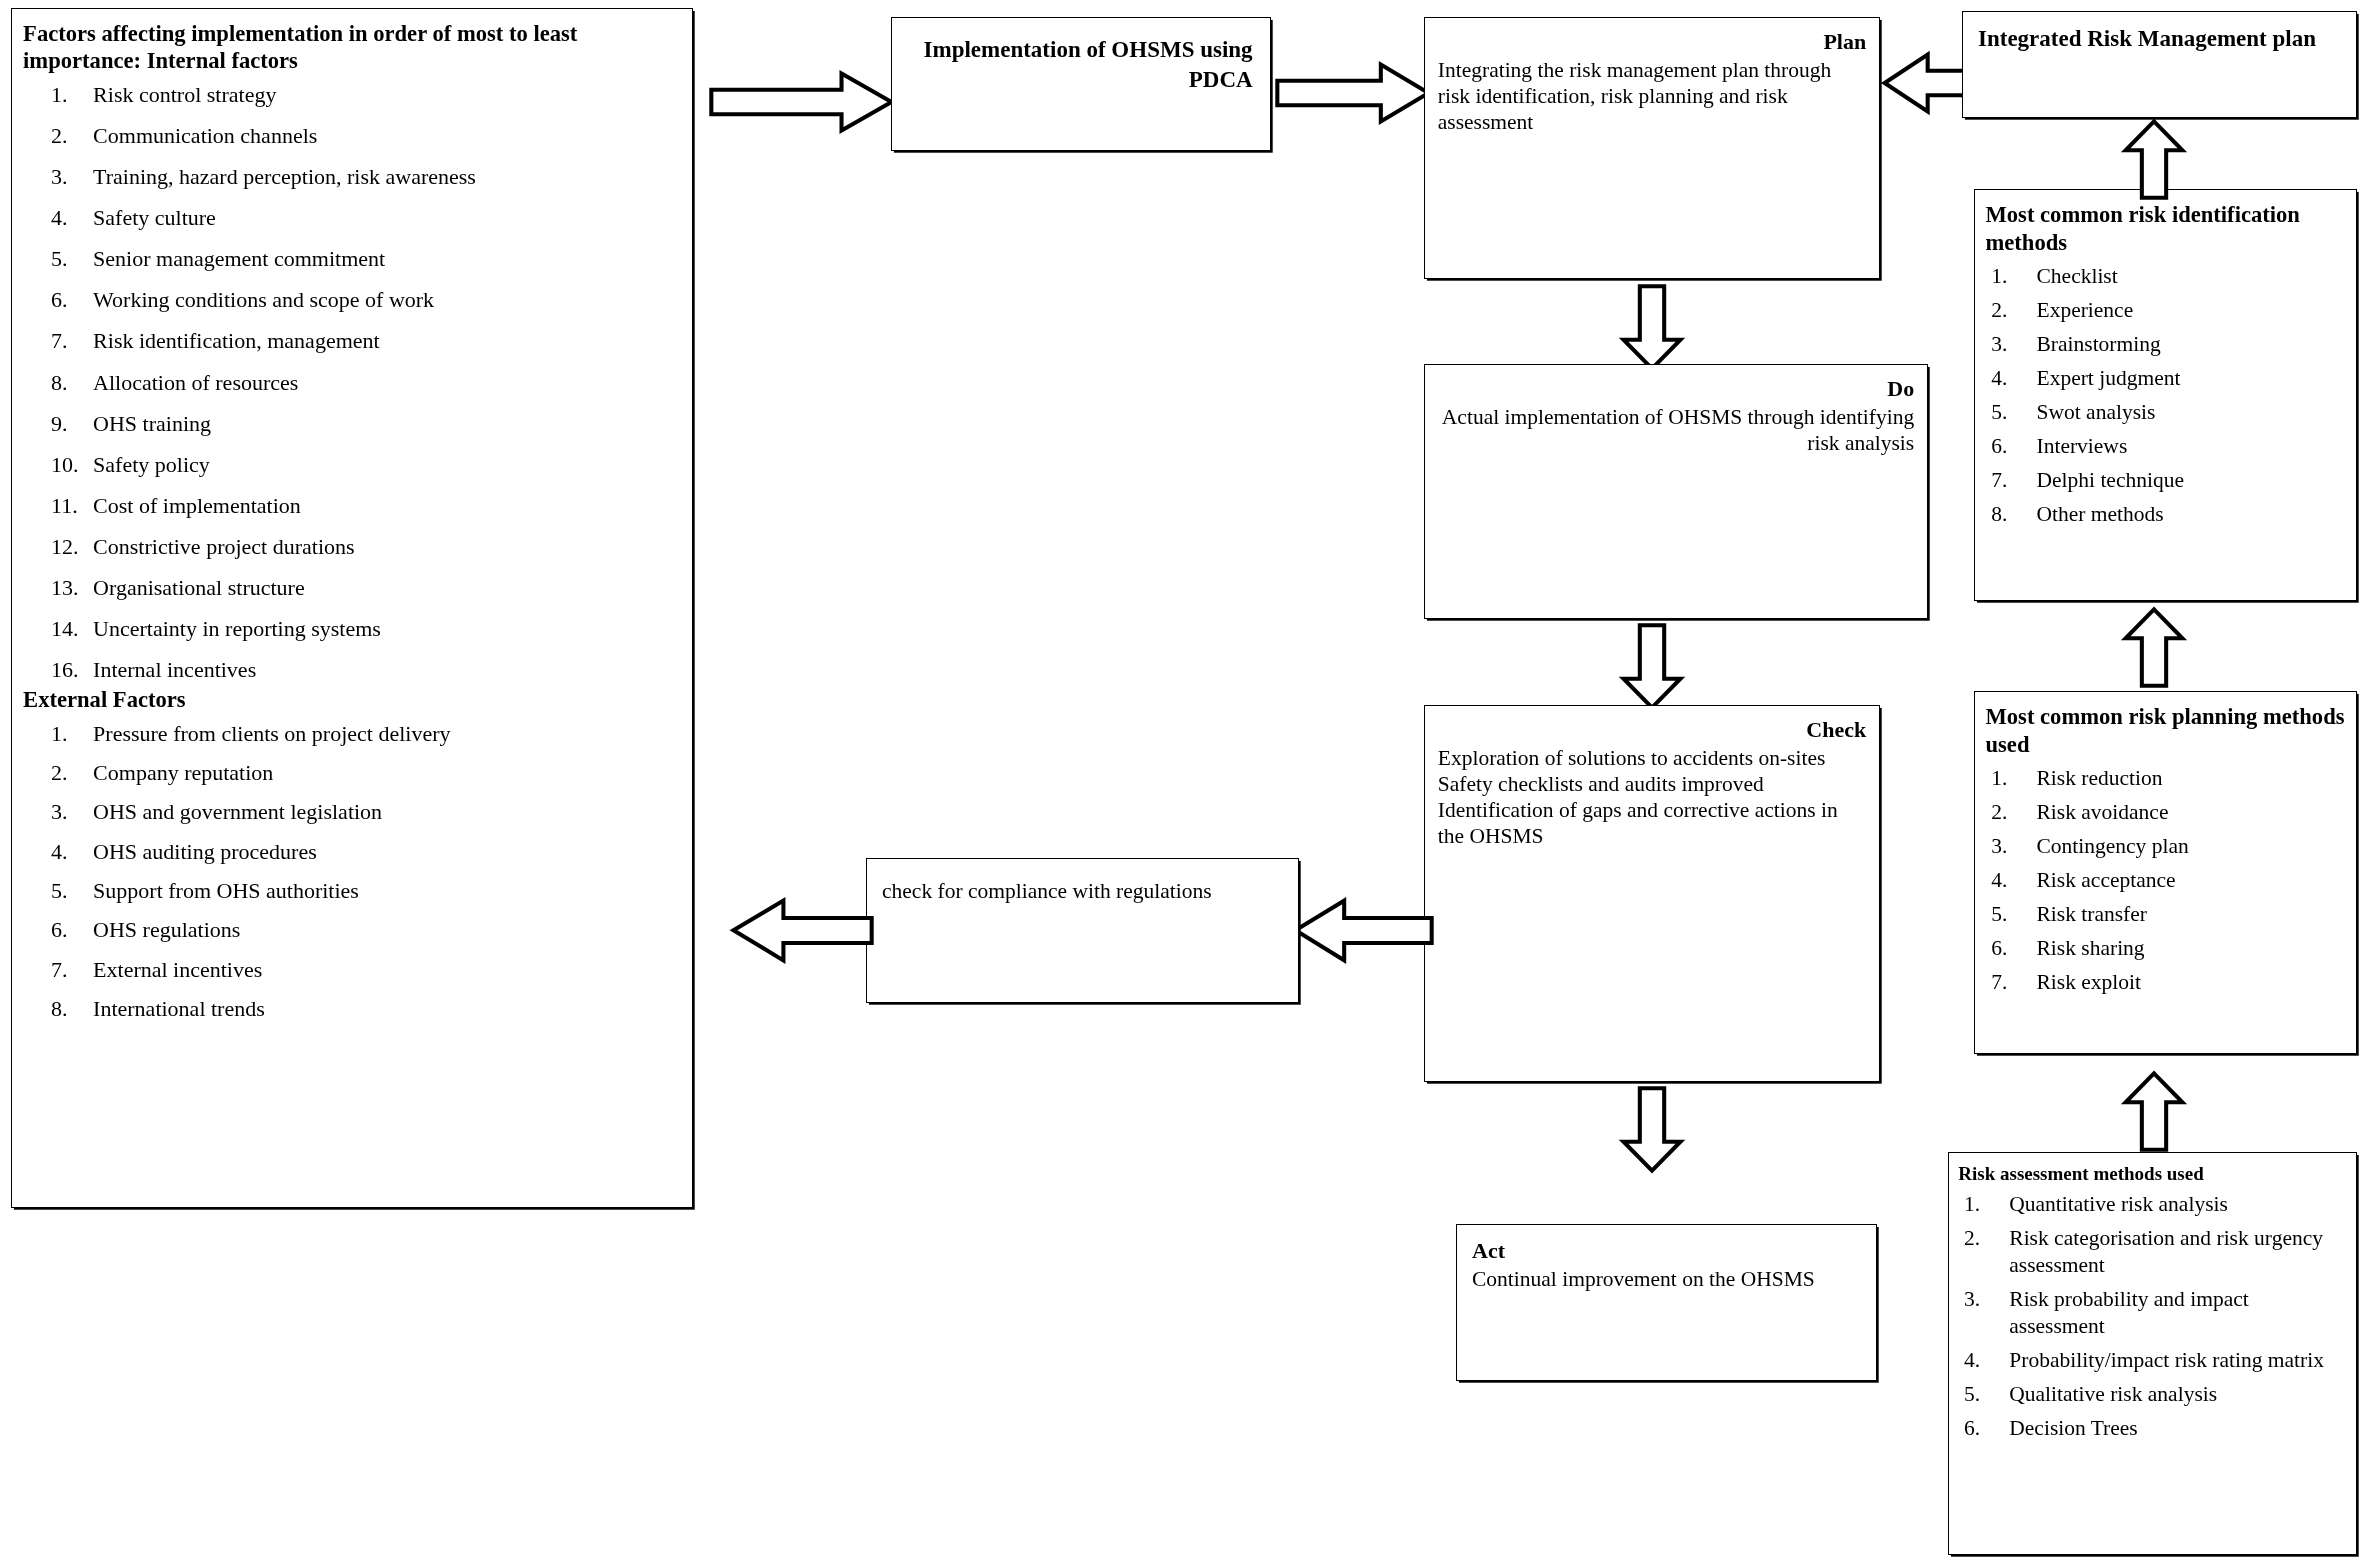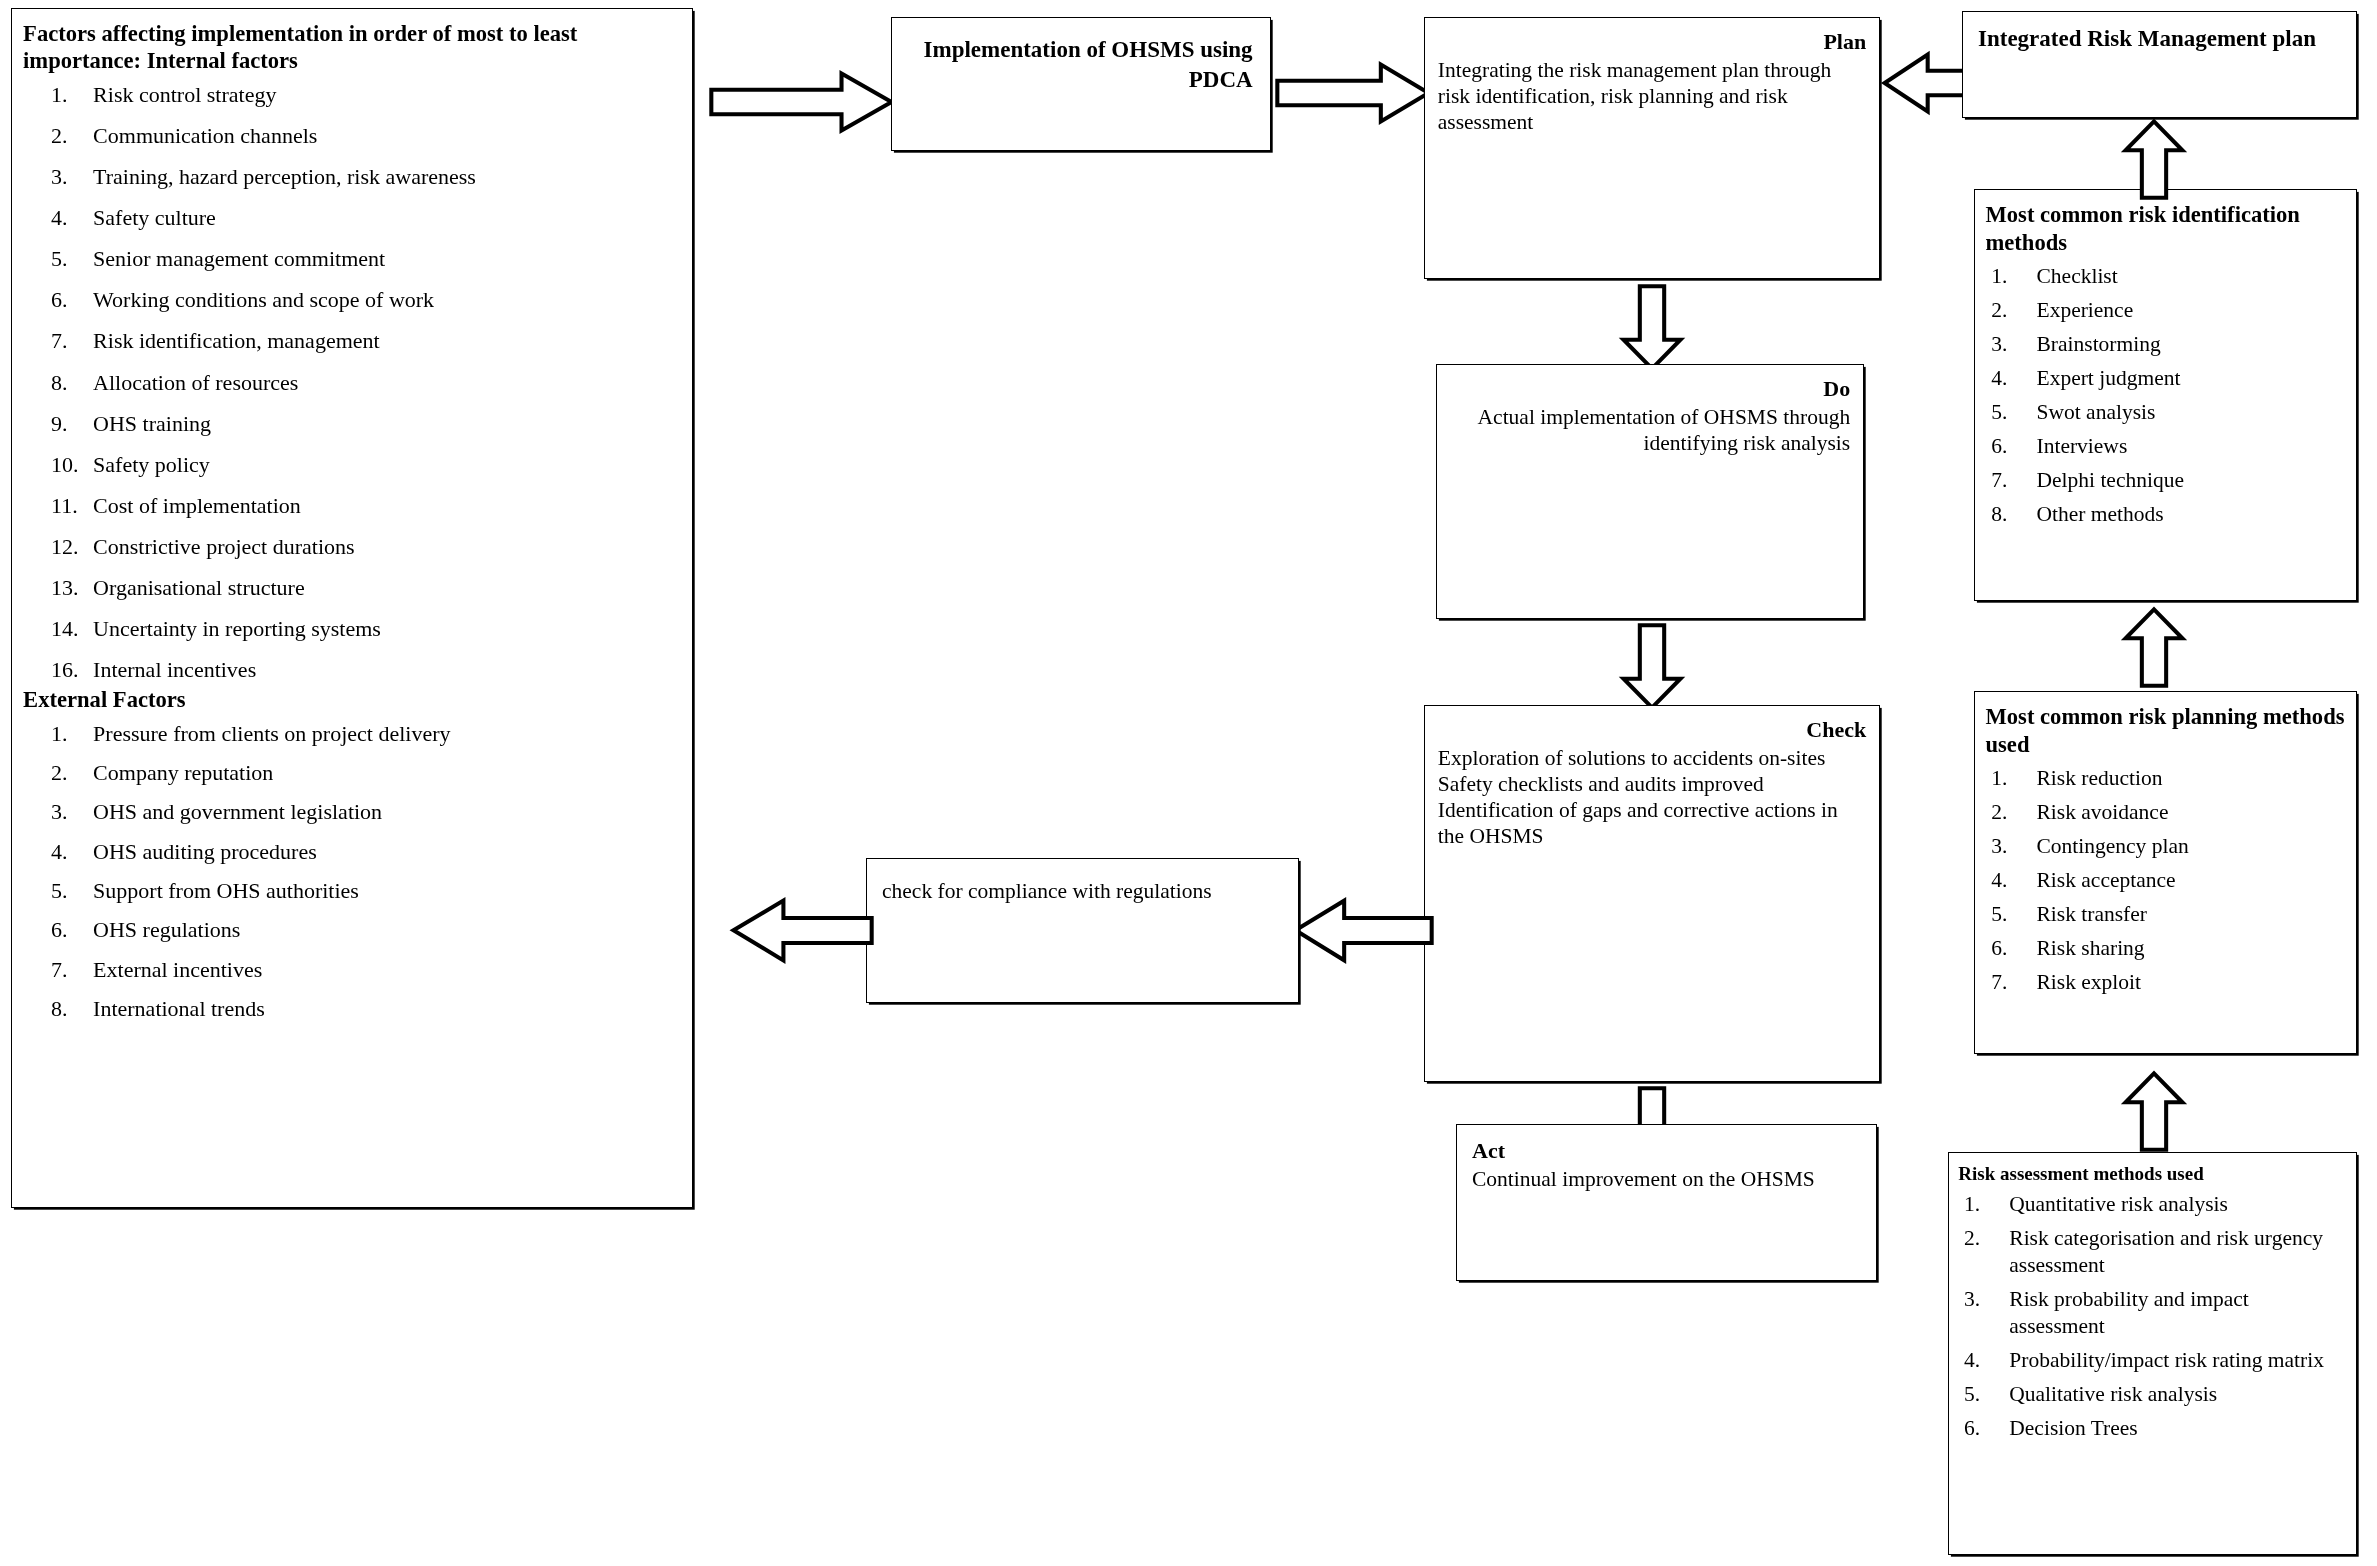--- a/index.html
+++ b/index.html
@@ -214,21 +214,21 @@
       <div class="ttl" style="font-size:23px; line-height:1.28;">Integrated Risk Management plan</div>
     </div>
   </div>
 
   <div class="arrow" style="left:1620px; top:284px; width:64px; height:87px;">
     <svg viewBox="0 0 110 150" width="64" height="87">
       <path d="M34,4 L76,4 L76,96 L104,96 L55,146 L6,96 L34,96 Z"></path>
     </svg>
   </div>
 
-  <div class="box" style="left:1424px; top:364px; width:428px; height:255px;margin-left:12px;">
+  <div class="box" style="left:1424px; top:364px; width:504px; height:255px;">
     <div class="box-inner" style="padding:10.5px 12.8px;">
       <div class="ttl ttl-c">Do</div>
       <div class="bodytxt ttl-c" style="margin-top:1.2px;">Actual implementation of OHSMS through identifying risk analysis</div>
     </div>
   </div>
 
   <div class="arrow" style="left:1620px; top:623px; width:64px; height:87px;">
     <svg viewBox="0 0 110 150" width="64" height="87">
       <path d="M34,4 L76,4 L76,96 L104,96 L55,146 L6,96 L34,96 Z"></path>
     </svg>
@@ -260,21 +260,21 @@
       <path d="M244,36 L92,36 L92,6 L6,57 L92,109 L92,79 L244,79 Z"></path>
     </svg>
   </div>
 
   <div class="arrow" style="left:1620px; top:1086px; width:64px; height:87px;">
     <svg viewBox="0 0 110 150" width="64" height="87">
       <path d="M34,4 L76,4 L76,96 L104,96 L55,146 L6,96 L34,96 Z"></path>
     </svg>
   </div>
 
-  <div class="box" style="left:1456px; top:1124px; width:421px; height:157px;">
+  <div class="box" style="left:1456px; top:1224px; width:421px; height:157px;">
     <div class="box-inner" style="padding:12.8px 15px;">
       <div class="ttl">Act</div>
       <div class="bodytxt" style="margin-top:1.2px;">Continual improvement on the OHSMS</div>
     </div>
   </div>
 
   <div class="box rbox" style="left:1974px; top:189px; width:383px; height:412px;">
     <div class="box-inner" style="padding:10.5px 10.5px;">
       <div class="ttl" style="font-size:22.6px; line-height:1.25;">Most common risk identification methods</div>
       <ol class="numlist" style="margin-top:5.8px;">

